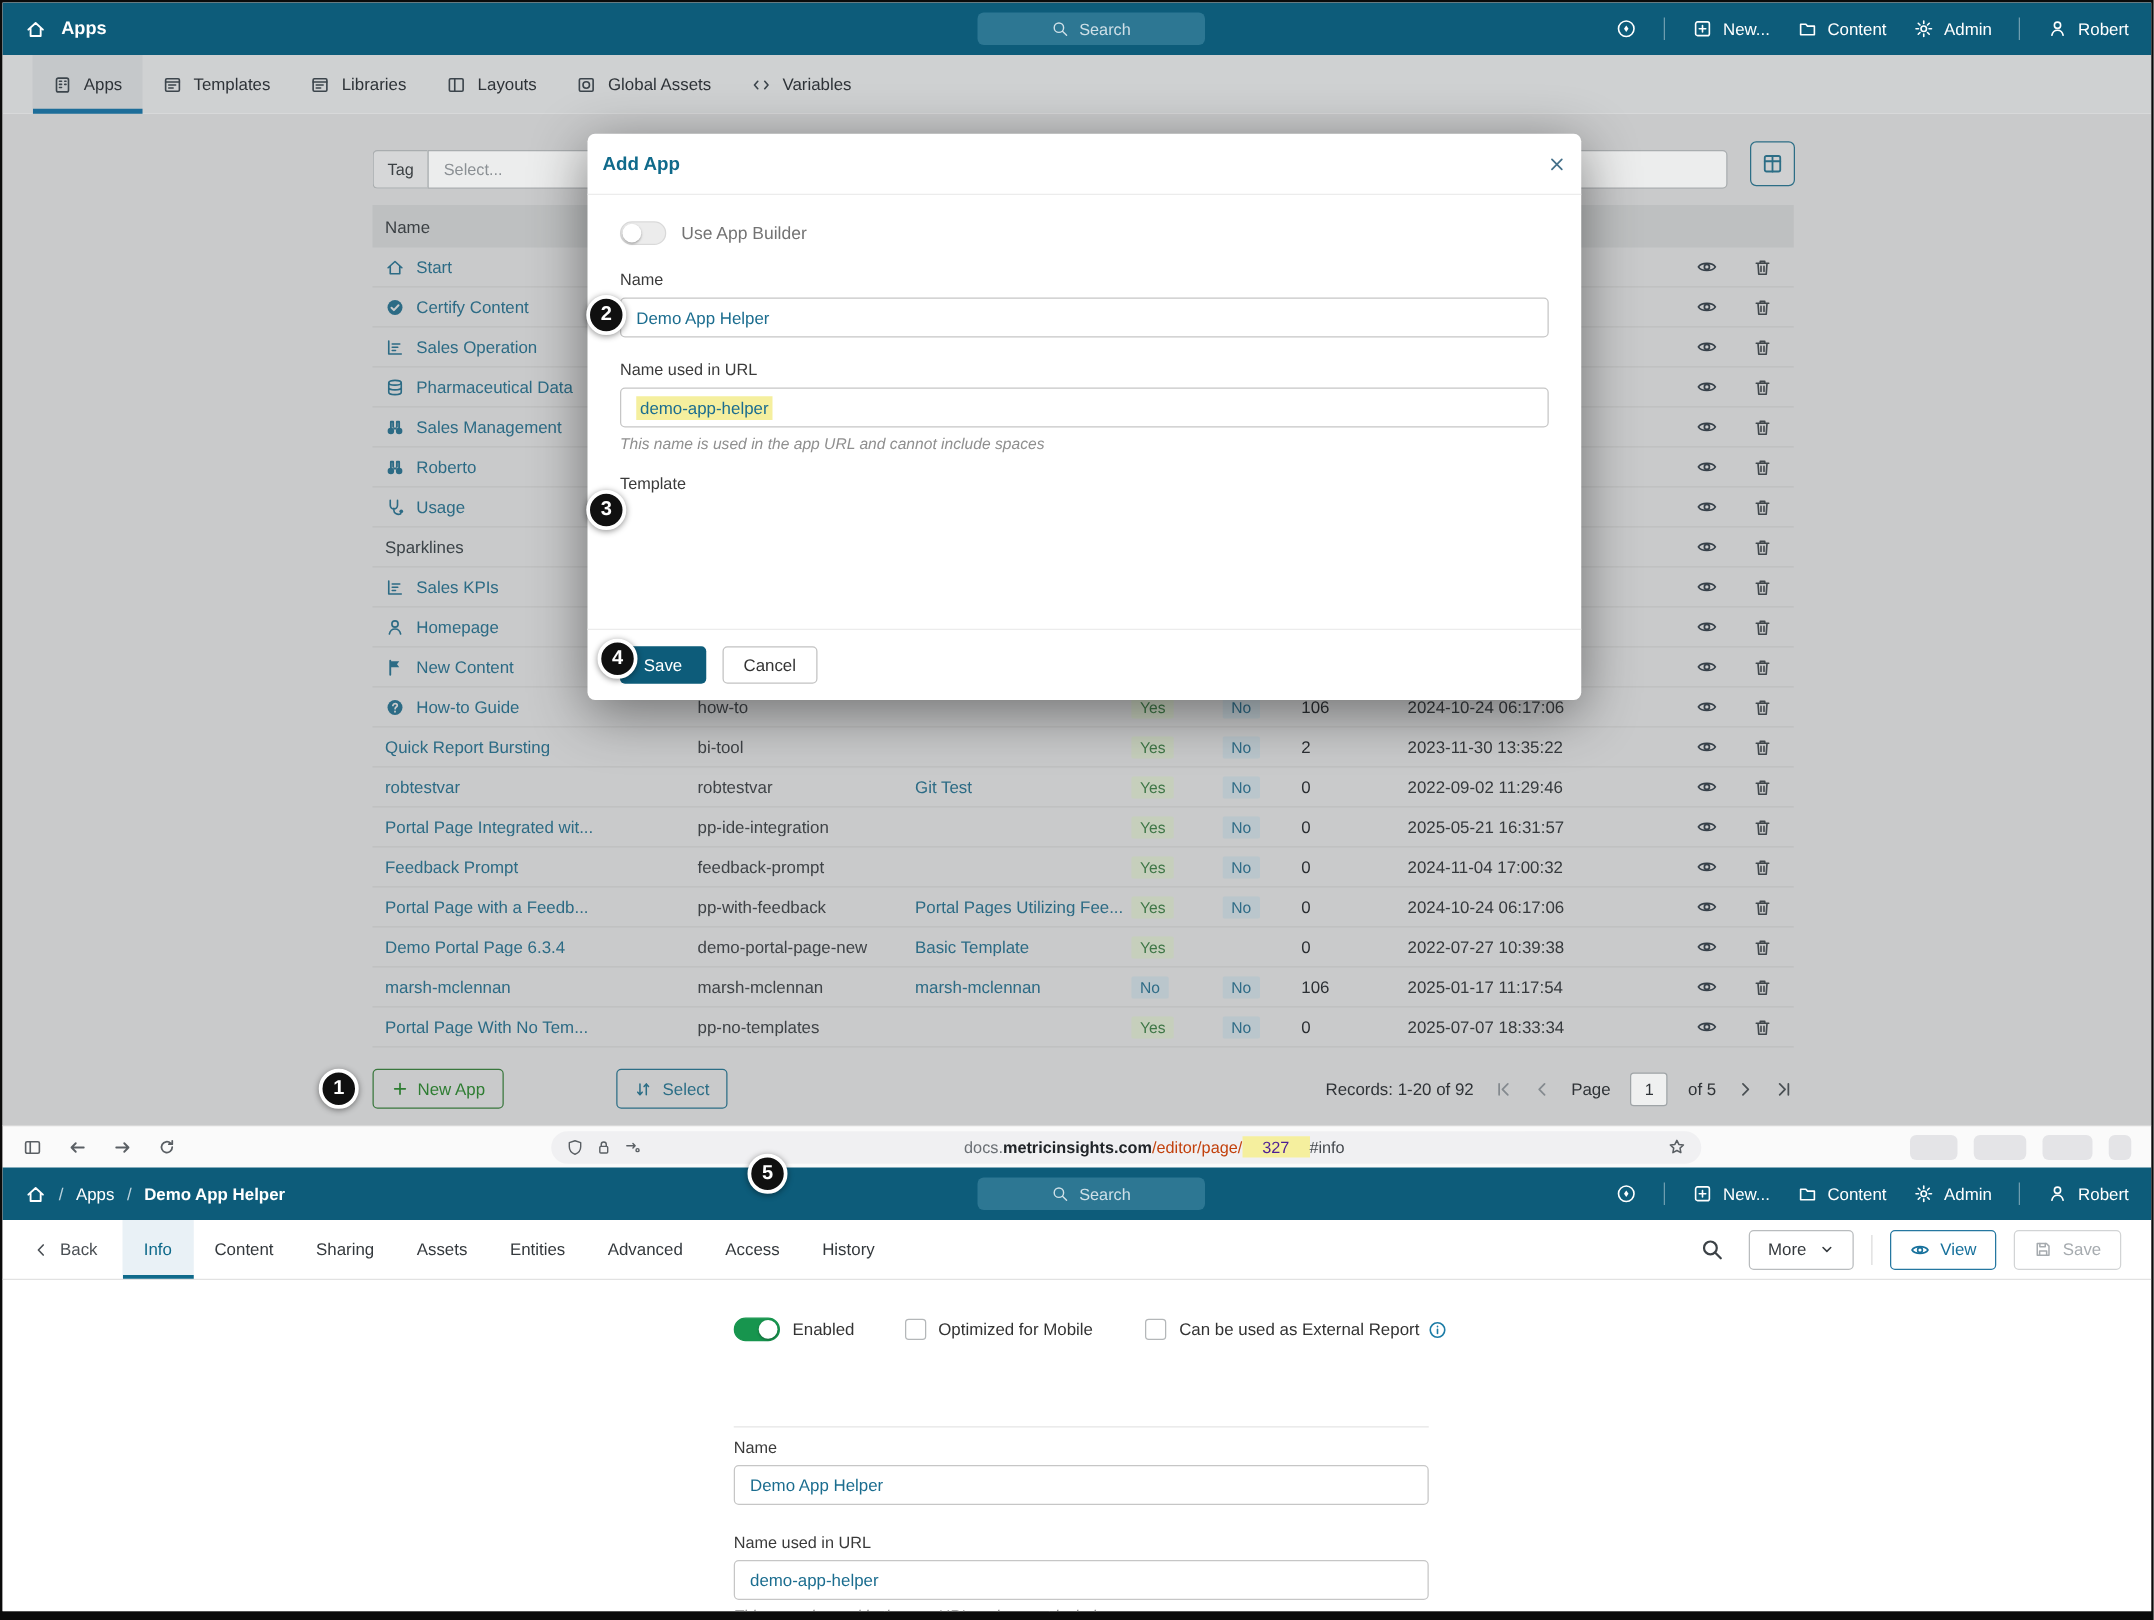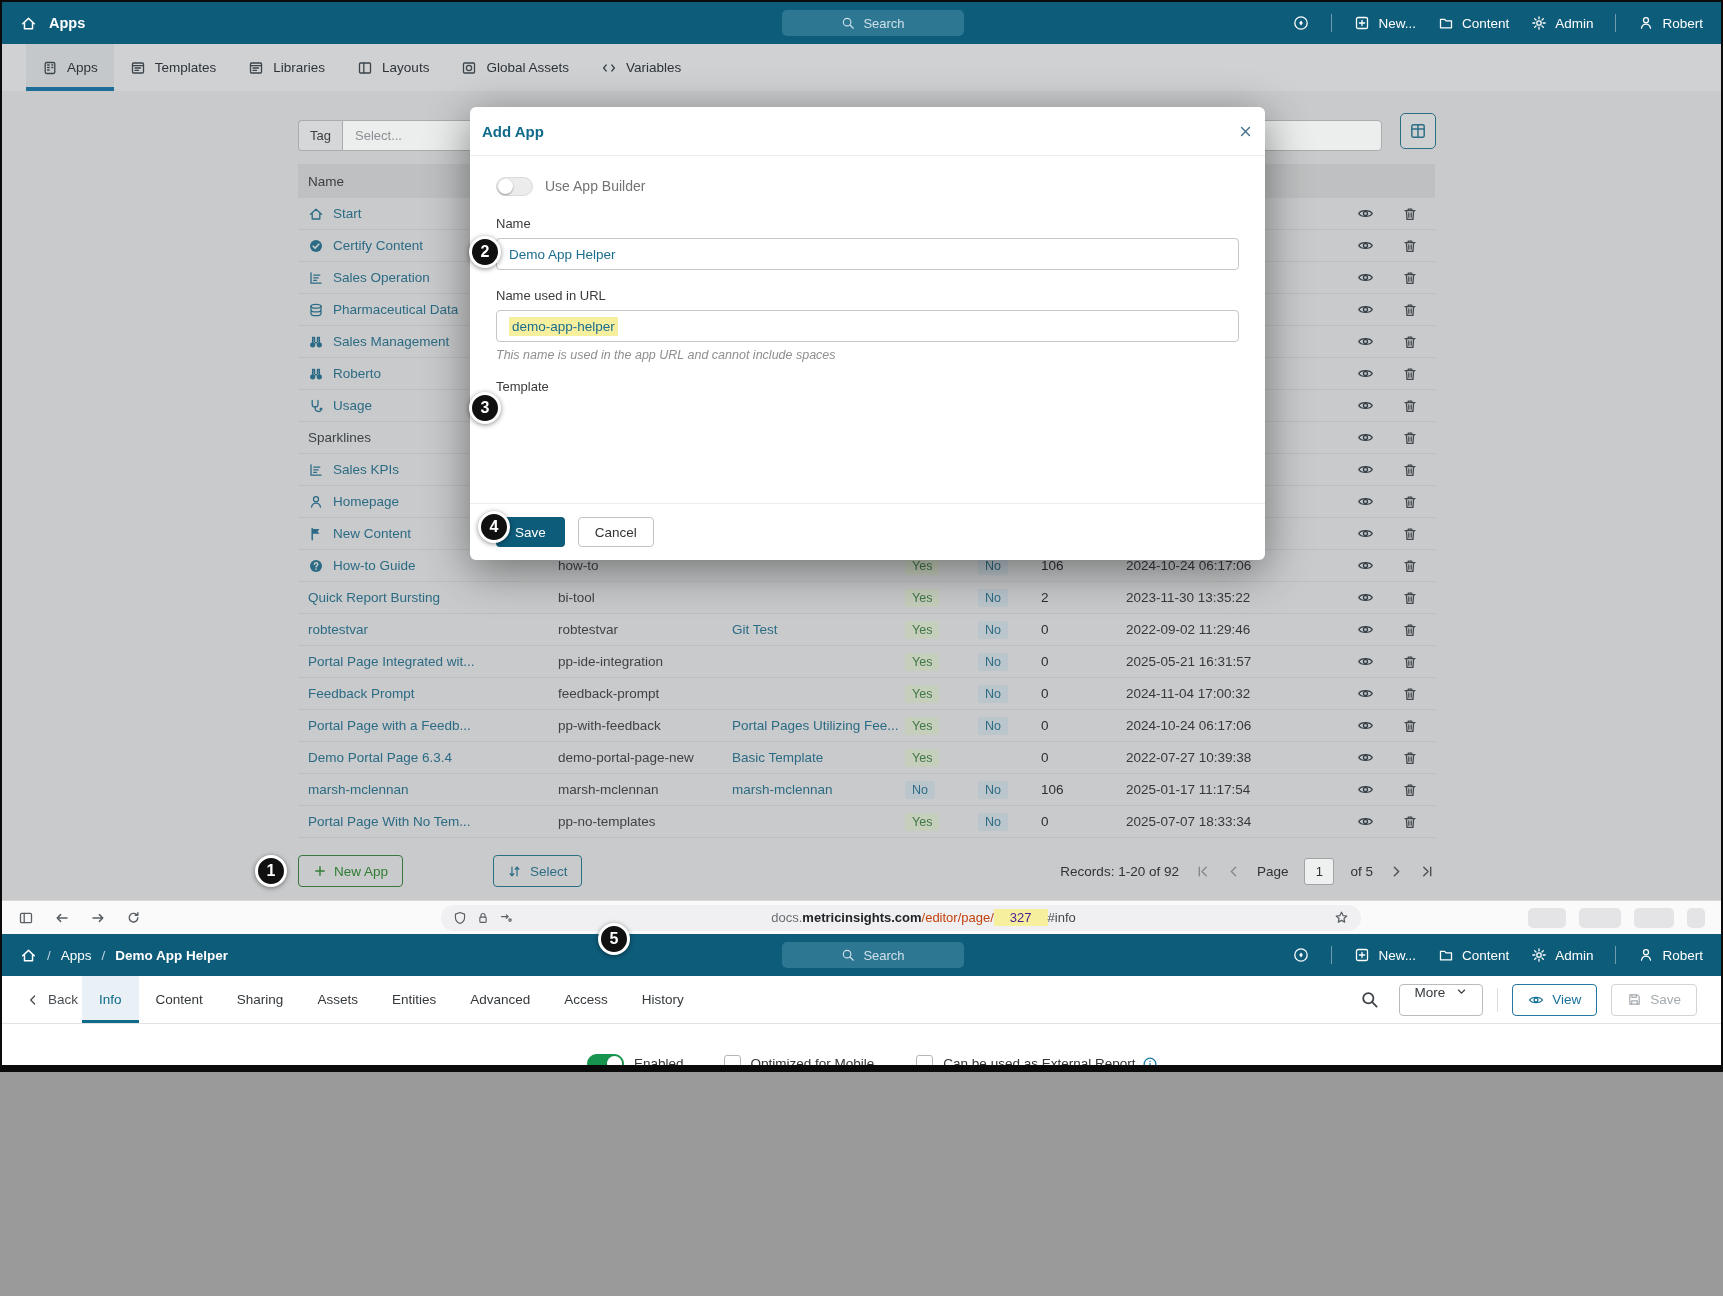--- a/index.html
+++ b/index.html
@@ -1,18 +1,18 @@
 <!DOCTYPE html>
 <html style="--teal: #0d5c7a; --link: #1b6d8f; --yellow: #f5ef9e; --green: #17954e; --yes: #3f7747; --no: #2e6b86; --npg: #2e7d32; --underline: #1d6d99;"><head>
 <meta charset="utf-8">
 <style>
   * { margin:0; padding:0; box-sizing:border-box; }
   html,body { background:#9a9a9a; }
   body { font-family:"Liberation Sans", sans-serif; }
-  #app { position:relative; width:1723px; height:1072px; background:#fff;
+  #app { position:relative; width:1723px; height:1296px; background:#fff;
          border:2px solid #0b0b0b; border-bottom-width:7px; overflow:hidden; }
 
   
   .hdr { position:absolute; left:0; right:0; height:42px; background:var(--teal,#0d5c7a);
          display:flex; align-items:center; padding:0 18px; color:#fff; z-index:2; }
   #hdr1 { top:0; }
   #hdr2 { top:932px; }
   .hdr .ttl { font-weight:bold; font-size:14.5px; margin-left:12px; }
   .pill-search { position:absolute; left:780px; top:8px; width:182px; height:26px;
          background:#2d7793; border-radius:5px; display:flex; align-items:center;
@@ -114,27 +114,27 @@
               display:flex; align-items:center; padding:0 12px; gap:9px; color:#5a5f64; }
   .url-text { flex:1; text-align:center; font-size:13px; white-space:nowrap; }
   .u1 { color:#6a6f74; } .u2 { color:#202428; font-weight:bold; } .u3 { color:#c2410c; }
   .u4 { color:#4c1d95; background:var(--yellow,#f5ef9e); padding:1px 16px; } .u5 { color:#45494e; }
   .b-blobs { margin-left:auto; display:flex; align-items:center; gap:13px; }
   .blob { height:20px; background:#e4e4e7; border-radius:5px; }
 
   
   #toolbar2 { position:absolute; top:974px; left:0; right:0; height:48px; background:#fff;
               border-bottom:1px solid #e2e2e2; display:flex; align-items:stretch; padding:0 24px; z-index:1; }
-  .back { display:flex; align-items:center; gap:8px; color:#4a4f54; font-size:13.5px; margin-right:4px; }
+  .back { display:flex; align-items:center; gap:8px; color:#4a4f54; font-size:13.5px; margin-right:20px; }
   .t2tab { display:flex; align-items:center; padding:0 17px; font-size:13.5px; color:#34393d; }
   .t2tab.active { color:#0f6a8b; background:#e9f1f6; box-shadow:inset 0 -3px 0 #0f6a8b; }
   .t2right { margin-left:auto; display:flex; align-items:center; gap:14px; }
   .sicon { color:#3c4247; display:flex; margin-right:6px; }
   .btn-more { border:1px solid #b9bcbe; border-radius:4px; height:32px; padding:0 14px; display:flex;
-              gap:10px; font-size:13.5px; color:#34393d; background:#fff; }
+              align-items:center; gap:10px; font-size:13.5px; color:#34393d; background:#fff; }
   .t2div { width:1px; height:24px; background:#dcdcdc; }
   .btn-view { border:1px solid #2577a0; border-radius:4px; height:32px; padding:0 15px; display:flex;
               align-items:center; gap:8px; font-size:13.5px; color:#17719c; background:#fff; }
   .btn-save2 { border:1px solid #d2d4d5; border-radius:4px; height:32px; padding:0 15px; display:flex;
                align-items:center; gap:8px; font-size:13.5px; color:#a6abaf; background:#fff; }
 
   
   #form2 { position:absolute; top:1022px; left:0; right:0; bottom:0; background:#fff; }
   #toggle-row2 { position:absolute; top:30px; left:585px; display:flex; align-items:center; font-size:13.5px; color:#333; }
   .cb { width:17px; height:17px; border:1.5px solid #b4b7b9; border-radius:3px; background:#fff; flex:none; }

